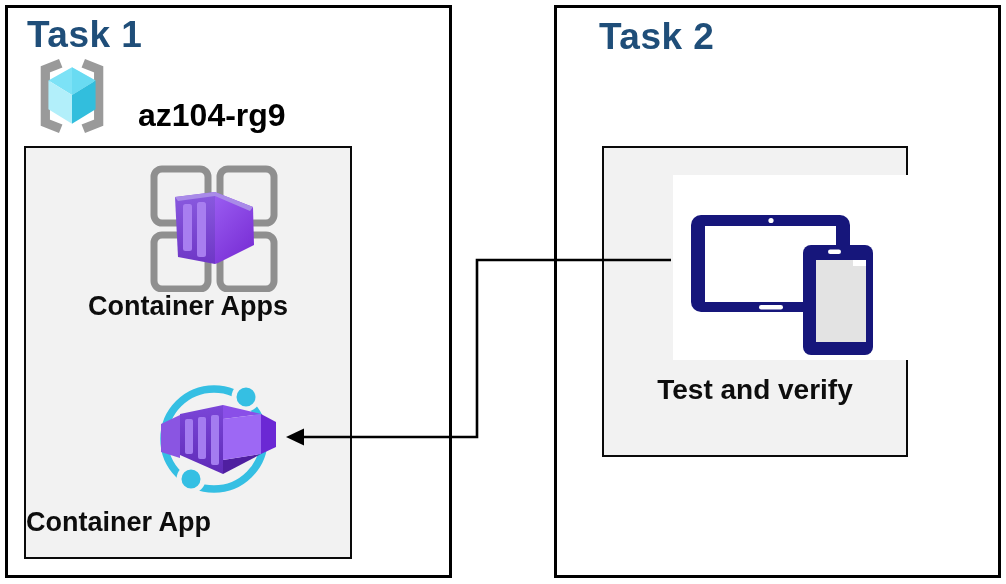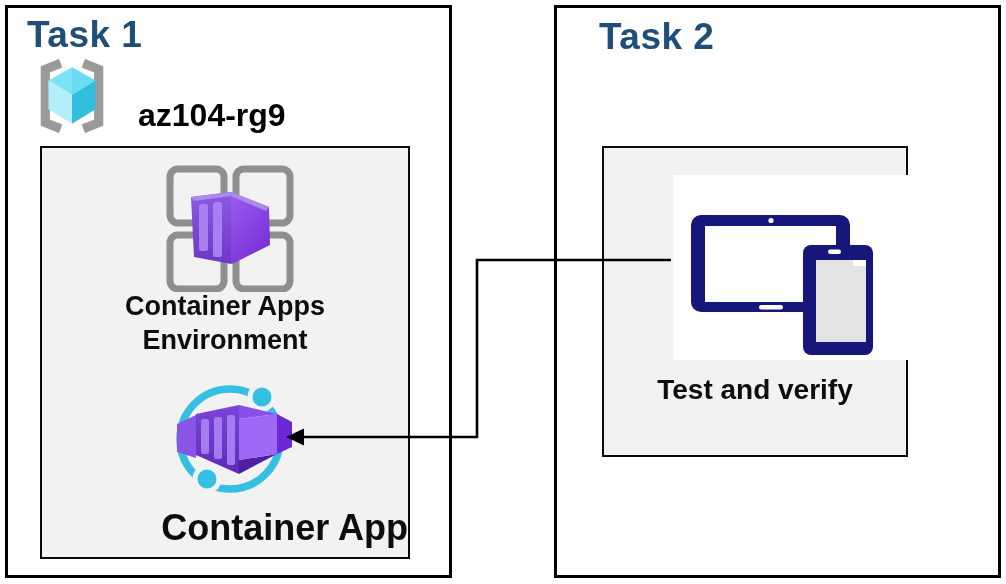--- a/index.html
+++ b/index.html
@@ -17,31 +17,31 @@
     position:absolute;left:19px;top:6px;
     font-size:37px;font-weight:700;color:#1F4E79;letter-spacing:0.5px;
   }
   .rg-row{
     position:absolute;left:24px;top:50px;display:flex;align-items:flex-end;gap:26px;
   }
   .rg-name{font-size:32px;font-weight:700;color:#000000;}
   .inner-panel{
     position:absolute;background:#F2F2F2;border:2px solid #0a0a0a;box-sizing:border-box;
   }
-  .inner-panel.p1{left:32px;top:138px;width:370px;height:413px;}
+  .inner-panel.p1{left:16px;top:138px;width:328px;height:413px;}
   .inner-panel.p2{left:45px;top:138px;width:306px;height:311px;}
   .env-icon{position:absolute;left:122px;top:14px;}
   .env-label{
     position:absolute;left:0;right:0;top:141px;text-align:center;
     font-size:27px;font-weight:700;color:#0d0d0d;line-height:34px;
   }
   .app-icon{position:absolute;left:124px;top:231px;}
   .app-label{
-    position:absolute;left:0;right:0;top:359px;text-align:right;
-    font-size:36px;font-weight:700;color:#0d0d0d;
+    position:absolute;left:0;right:0;top:359px;text-align:left;
+    font-size:27px;font-weight:700;color:#0d0d0d;
   }
   .device-panel{
     position:absolute;left:69px;top:27px;width:237px;height:185px;background:#ffffff;
   }
   .test-label{
     position:absolute;left:0;right:0;top:226px;text-align:center;
     font-size:28px;font-weight:700;color:#0d0d0d;
   }
   .connector{
     position:absolute;left:0;top:0;width:1006px;height:584px;pointer-events:none;
@@ -90,21 +90,20 @@
         </g>
         <polygon points="67,30 105,45 106,83 70,101 67,102" fill="url(#envRight)"></polygon>
         <polygon points="27,35 67,30 67,102 30,95" fill="url(#envFront)"></polygon>
         <polygon points="27,35 67,30 105,45 102,49 67,34 30,39" fill="#A98BE8"></polygon>
         <rect x="35" y="42" width="9" height="47" rx="2.5" fill="#A87EF0"></rect>
         <rect x="49" y="40" width="9" height="55" rx="2.5" fill="#A87EF0"></rect>
       </svg>
 
       <div class="env-label">
         <div>Container Apps</div>
-        <div>Environment</div>
       </div>
 
       <svg class="app-icon" width="132" height="127" viewBox="0 0 132 127">
         <defs>
           <linearGradient id="appFront" x1="0" y1="0" x2="0" y2="1">
             <stop offset="0" stop-color="#7B46D8"></stop>
               <stop offset="1" stop-color="#5F2BB8"></stop>
           </linearGradient>
         </defs>
         <circle cx="64" cy="60" r="50" fill="none" stroke="#35BFE3" stroke-width="7.5"></circle>

